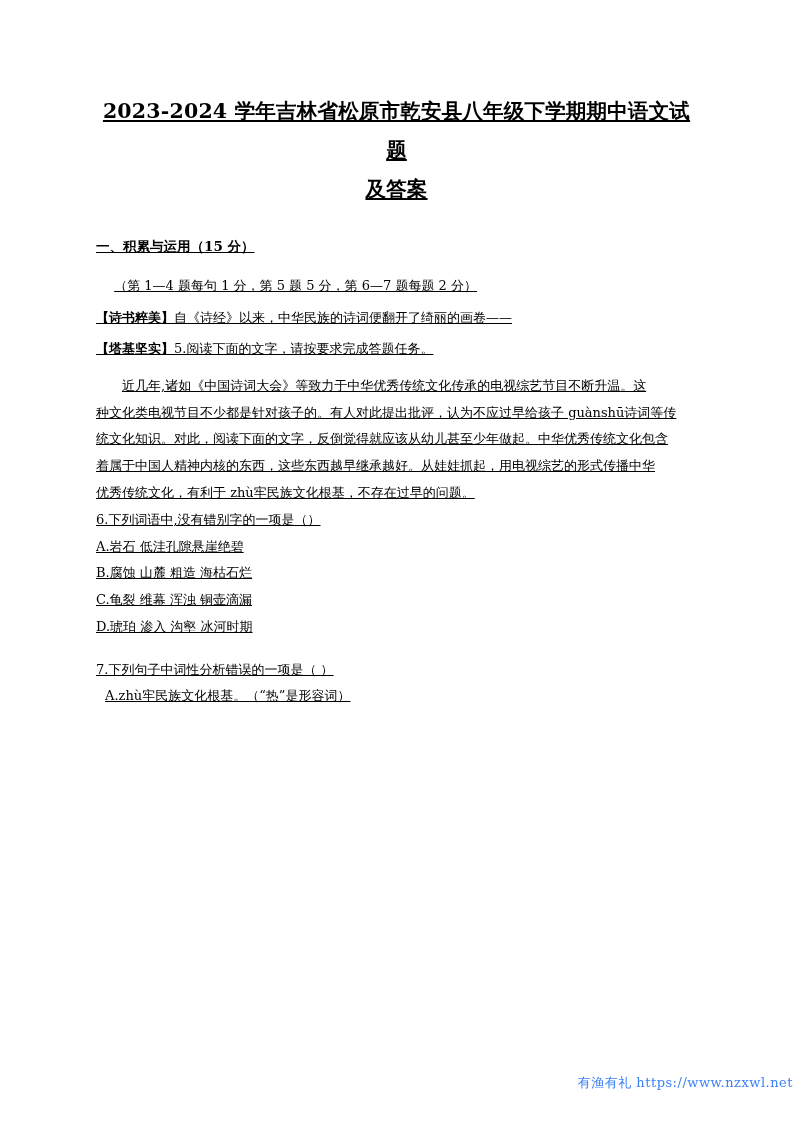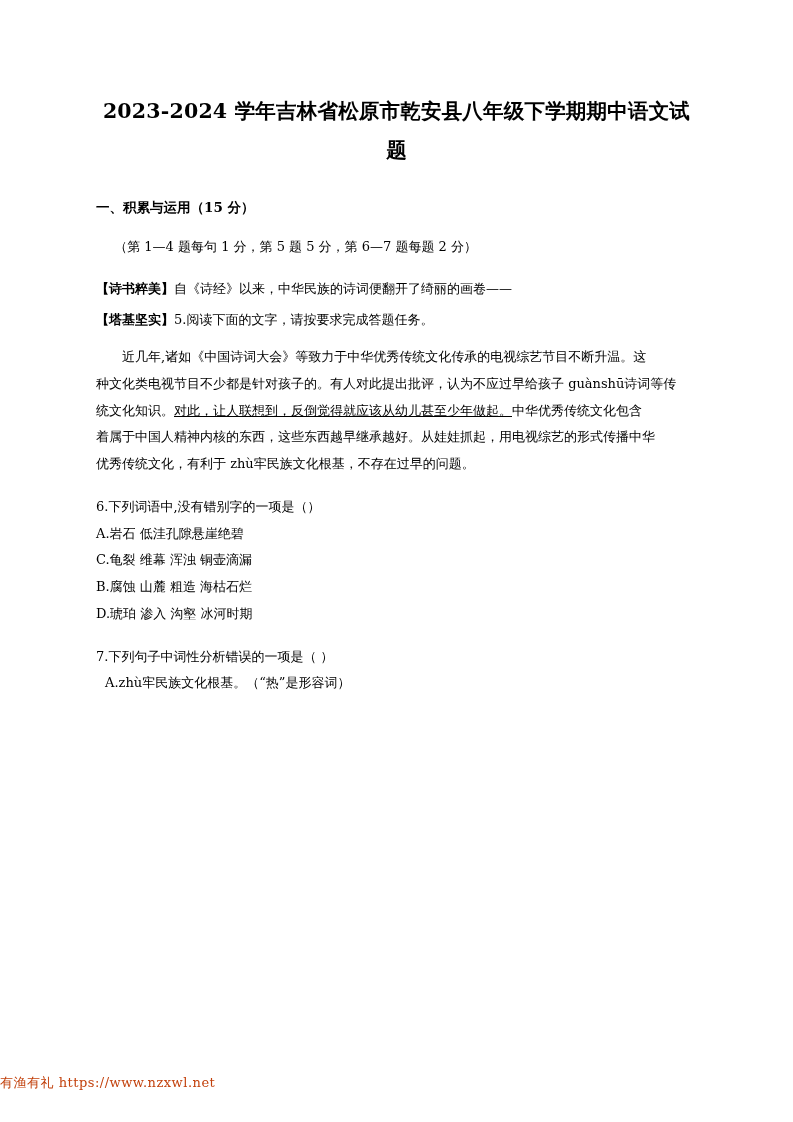--- a/index.html
+++ b/index.html
@@ -14,20 +14,21 @@
     color: #000000;
     position: relative;
     overflow: hidden;
   }
   .page {
     box-sizing: border-box;
     width: 793px;
     height: 1122px;
     padding: 92px 96px 0 96px;
     position: relative;
+    text-decoration: underline;
   }
   .doc-title {
     font-family: "DejaVu Serif", "Liberation Serif", serif;
     font-size: 20.5px;
     font-weight: bold;
     text-align: center;
     line-height: 1.9;
     letter-spacing: 0.2px;
     margin: 0 0 2px 0;
   }
@@ -53,68 +54,69 @@
   .ind2 { text-indent: 2em; }
   .ind-half { text-indent: 0.7em; }
   .bold { font-weight: bold; }
   .underline { text-decoration: underline; }
   .body-block p { margin: 0; }
   .footer {
     position: absolute;
     left: 0;
     right: 0;
     bottom: 30px;
-    text-align: left;
+    text-align: right;
     font-family: "DejaVu Serif", "Liberation Serif", serif;
     font-size: 13px;
-    color: #c2410c;
+    color: #3b82f6;
     letter-spacing: 0.5px;
   }
   .small-line {
     font-family: "DejaVu Serif", "Liberation Serif", serif;
     font-size: 12.6px;
     line-height: 1.7;
   }
 </style>
 </head>
 <body>
 
 <div class="page">
 
   <h1 class="doc-title">
     <span>2023-2024 学年吉林省松原市乾安县八年级下学期期中语文试题</span>
+    <span class="line2">及答案</span>
   </h1>
 
   <p class="sec-head">一、积累与运用（15 分）</p>
 
   <p class="ind1" style="margin-top:6px">（第 1—4 题每句 1 分，第 5 题 5 分，第 6—7 题每题 2 分）</p>
 
-  <div class="body-block" style="margin-top:16px">
+  <div class="body-block" style="margin-top:6px">
     <p><span class="bold">【诗书粹美】</span><span>自《诗经》以来，中华民族的诗词便翻开了绮丽的画卷——</span></p>
   </div>
 
 
   <div class="body-block" style="margin-top:4px">
     <p><span class="bold">【塔基坚实】</span><span>5.阅读下面的文字，请按要求完成答题任务。</span></p>
   </div>
 
   <div class="body-block" style="margin-top:10px">
     <p class="ind2">近几年,诸如《中国诗词大会》等致力于中华优秀传统文化传承的电视综艺节目不断升温。这</p>
     <p>种文化类电视节目不少都是针对孩子的。有人对此提出批评，认为不应过早给孩子 guànshū诗词等传</p>
-    <p><span>统文化知识。</span><span class="underline">对此，让人联想到，反倒觉得就应该从幼儿甚至少年做起。</span><span>中华优秀传统文化包含</span></p>
+    <p><span>统文化知识。</span><span class="underline">对此，阅读下面的文字，反倒觉得就应该从幼儿甚至少年做起。</span><span>中华优秀传统文化包含</span></p>
     <p>着属于中国人精神内核的东西，这些东西越早继承越好。从娃娃抓起，用电视综艺的形式传播中华</p>
     <p>优秀传统文化，有利于 zhù牢民族文化根基，不存在过早的问题。</p>
   </div>
 
 
-  <div class="body-block" style="margin-top:16px">
+  <div class="body-block" style="margin-top:0">
     <p>6.下列词语中,没有错别字的一项是（）</p>
     <p>A.岩石  低洼孔隙悬崖绝碧</p>
+    <p>B.腐蚀   山麓        粗造       海枯石烂</p>
     <p>C.龟裂   维幕        浑浊       铜壶滴漏</p>
-    <p>B.腐蚀   山麓        粗造       海枯石烂</p>
     <p>D.琥珀   渗入        沟壑       冰河时期</p>
   </div>
 
   <div class="body-block" style="margin-top:16px">
     <p>7.下列句子中词性分析错误的一项是（        ）</p>
     <p class="ind-half">A.zhù牢民族文化根基。（“热”是形容词）</p>
   </div>
 
   <div class="footer">有渔有礼 https://www.nzxwl.net</div>
 

